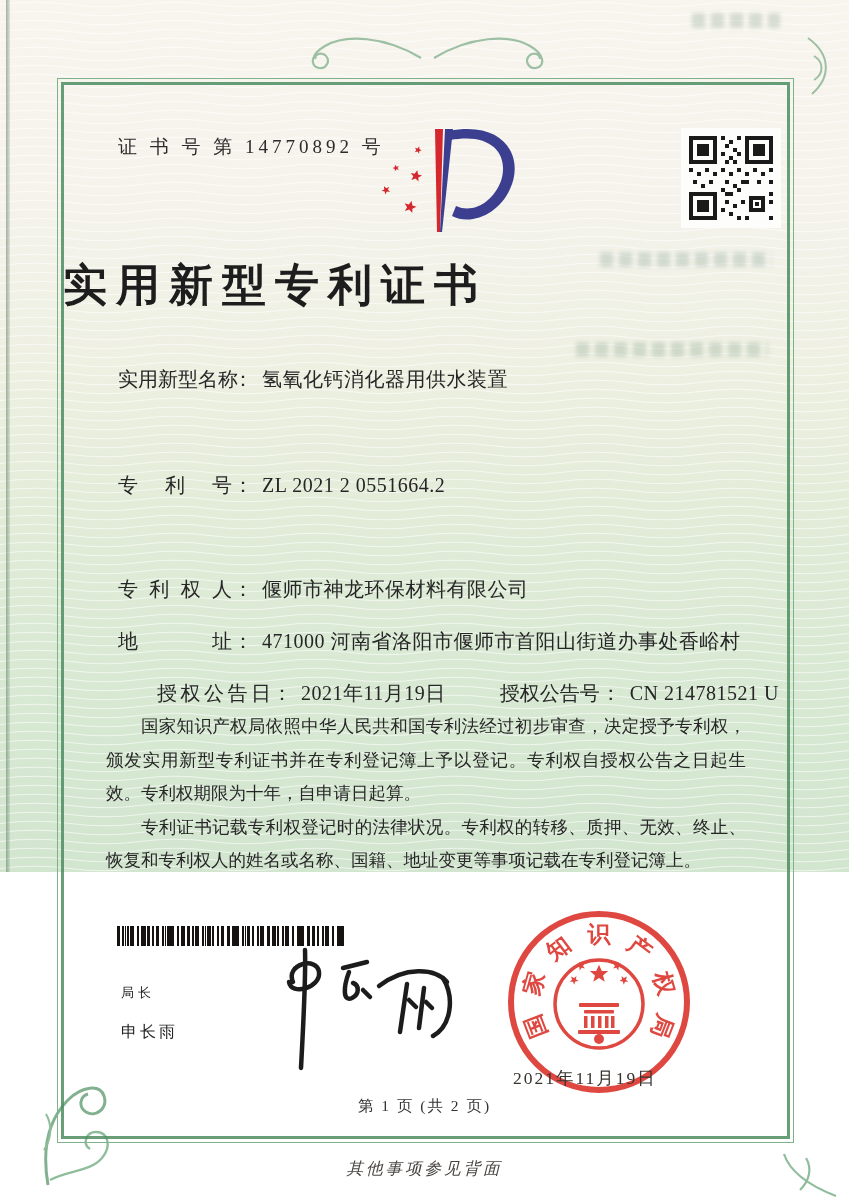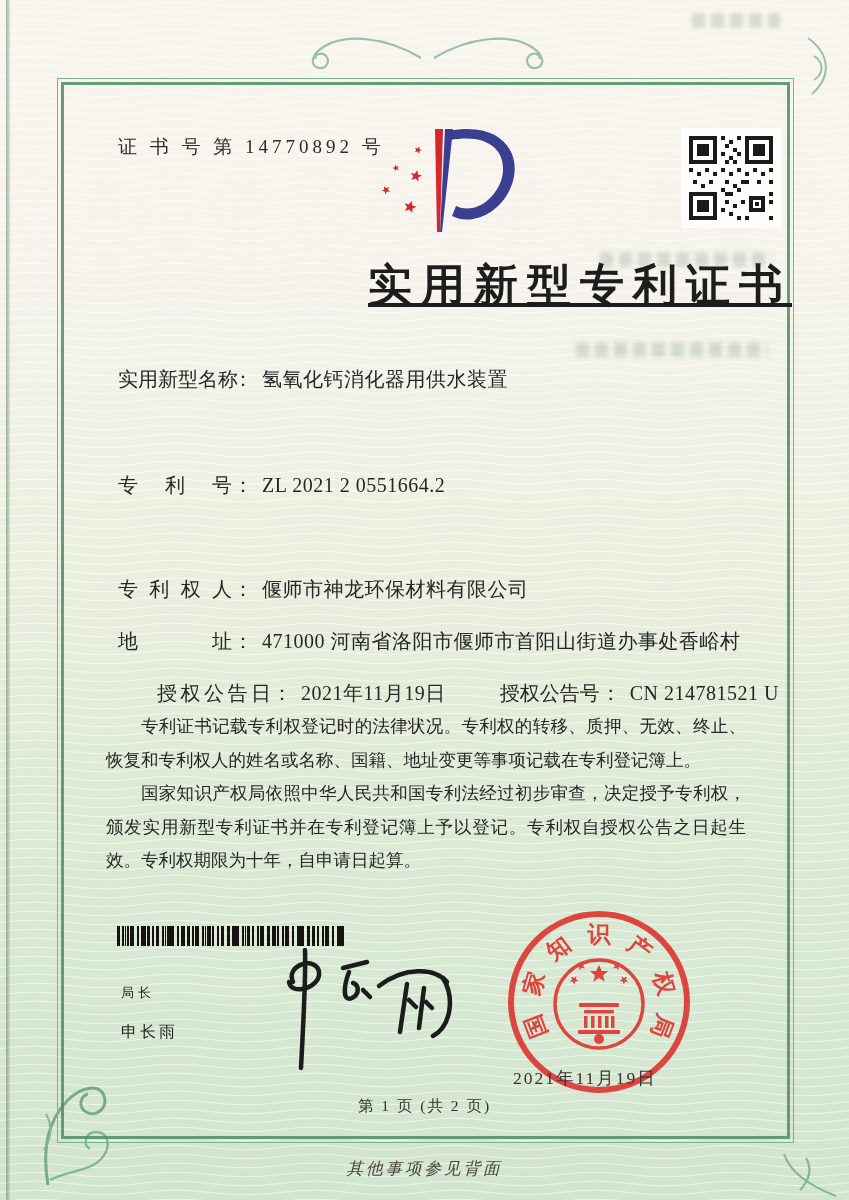--- a/index.html
+++ b/index.html
@@ -2,21 +2,21 @@
 <html><head>
 <meta charset="utf-8">
 <style>
   html,body{margin:0;padding:0;}
   body{
     width:849px;height:1200px;overflow:hidden;
     font-family:"Liberation Serif","DejaVu Serif",serif;
     background:#fff;
   }
   .paper{
-    position:relative;width:849px;height:1200px;
+    position:relative;width:849px;height:872px;
     background:linear-gradient(180deg,#f8f5ef 0%,#f5f3ec 22%,#eef0e2 42%,#e3ecd9 58%,#d9e9d4 75%,#d2e5cf 100%);
   }
   .scan-edge-left{
     position:absolute;left:6px;top:0;width:4px;height:100%;
     background:linear-gradient(90deg,rgba(90,120,95,.55),rgba(150,170,150,.25));
     z-index:5;
   }
   .waves{position:absolute;inset:0;z-index:0;pointer-events:none;}
   .frame{
     position:absolute;left:57px;top:78px;width:735px;height:1063px;
@@ -29,24 +29,23 @@
   .cert-no{
     position:absolute;left:118px;top:134px;
     font-size:19px;letter-spacing:4px;color:#2b2b2b;
   }
   .logo{position:absolute;left:352px;top:118px;width:180px;height:132px;}
   .qr{
     position:absolute;left:683px;top:130px;width:96px;height:96px;
     background:#fdfdfb;box-shadow:0 0 0 2px #fdfdfb;
   }
   .title{
-    position:absolute;left:57px;top:256px;width:735px;
-    text-align:right;font-size:44px;font-weight:bold;letter-spacing:9px;
+    position:absolute;left:63px;top:256px;width:735px;
+    text-align:left;font-size:44px;font-weight:bold;letter-spacing:9px;
     color:#1d1d1d;
-    text-decoration:underline;
   }
   .field-row{position:absolute;left:118px;font-size:20px;white-space:nowrap;color:#262626;}
   .lbl{display:inline-block;width:114px;text-align:justify;text-align-last:justify;vertical-align:bottom;}
   .colon{margin-left:1px;}
   .val{margin-left:9px;letter-spacing:.5px;}
   .grant-pair{margin-left:54px;}
   .grant-pair .val{margin-left:9px;}
   .paras{
     position:absolute;left:106px;top:710px;width:640px;
     font-size:17.5px;line-height:1.92;text-align:justify;color:#262626;
@@ -216,22 +215,22 @@
       <span class="lbl">专利权人</span><span class="colon">：</span><span class="val">偃师市神龙环保材料有限公司</span>
     </div>
     <div class="field-row" style="top:628px;">
       <span class="lbl">地址</span><span class="colon">：</span><span class="val">471000 河南省洛阳市偃师市首阳山街道办事处香峪村</span>
     </div>
     <div class="field-row" style="top:680px;margin-left:39px;">
       <span class="lbl">授权公告日</span><span class="colon">：</span><span class="val">2021年11月19日</span><span class="grant-pair"><span>授权公告号</span><span class="colon">：</span><span class="val">CN 214781521 U</span></span>
     </div>
 
     <div class="paras">
+      <p>国家知识产权局依照中华人民共和国专利法经过初步审查，决定授予专利权，颁发实用新型专利证书并在专利登记簿上予以登记。专利权自授权公告之日起生效。专利权期限为十年，自申请日起算。</p>
       <p>专利证书记载专利权登记时的法律状况。专利权的转移、质押、无效、终止、恢复和专利权人的姓名或名称、国籍、地址变更等事项记载在专利登记簿上。</p>
-      <p>国家知识产权局依照中华人民共和国专利法经过初步审查，决定授予专利权，颁发实用新型专利证书并在专利登记簿上予以登记。专利权自授权公告之日起生效。专利权期限为十年，自申请日起算。</p>
     </div>
 
     <div class="barcode"></div>
 
     <div class="signer-title">局长</div>
     <div class="signer-name">申长雨</div>
 
     <svg class="signature" viewBox="0 0 215 135">
       <g fill="none" stroke="#1c1c1c" stroke-width="4.5" stroke-linecap="round">
         <path d="M38,44 C30,26 62,18 64,34 C66,50 36,58 34,44"></path>

